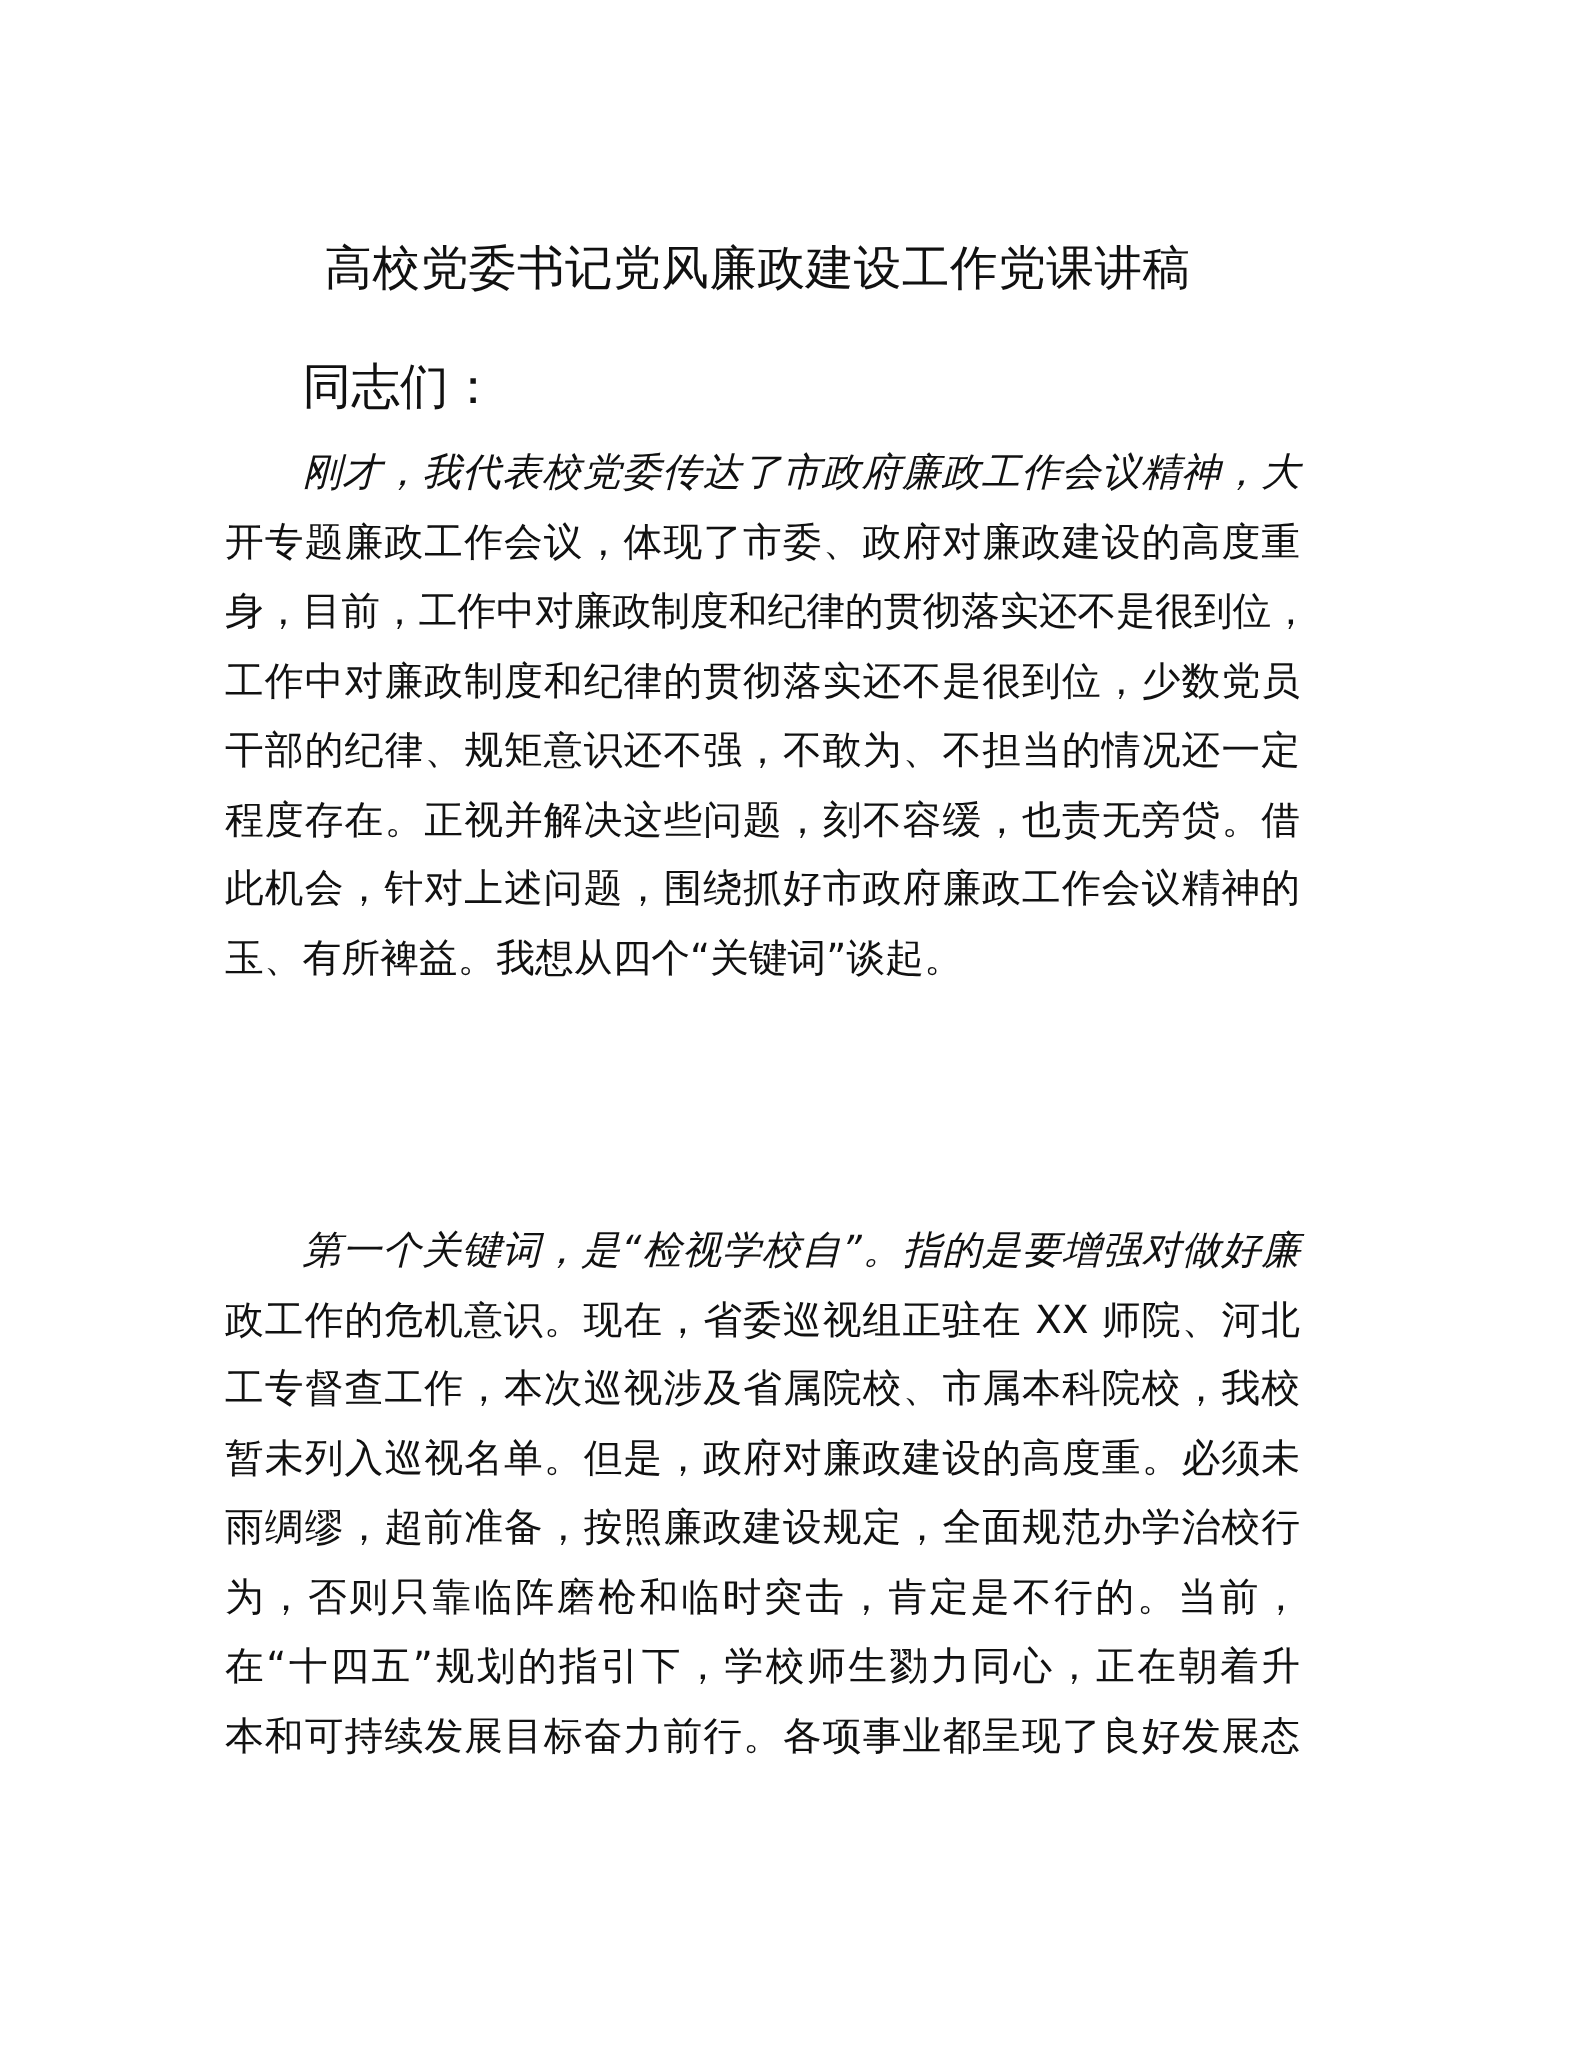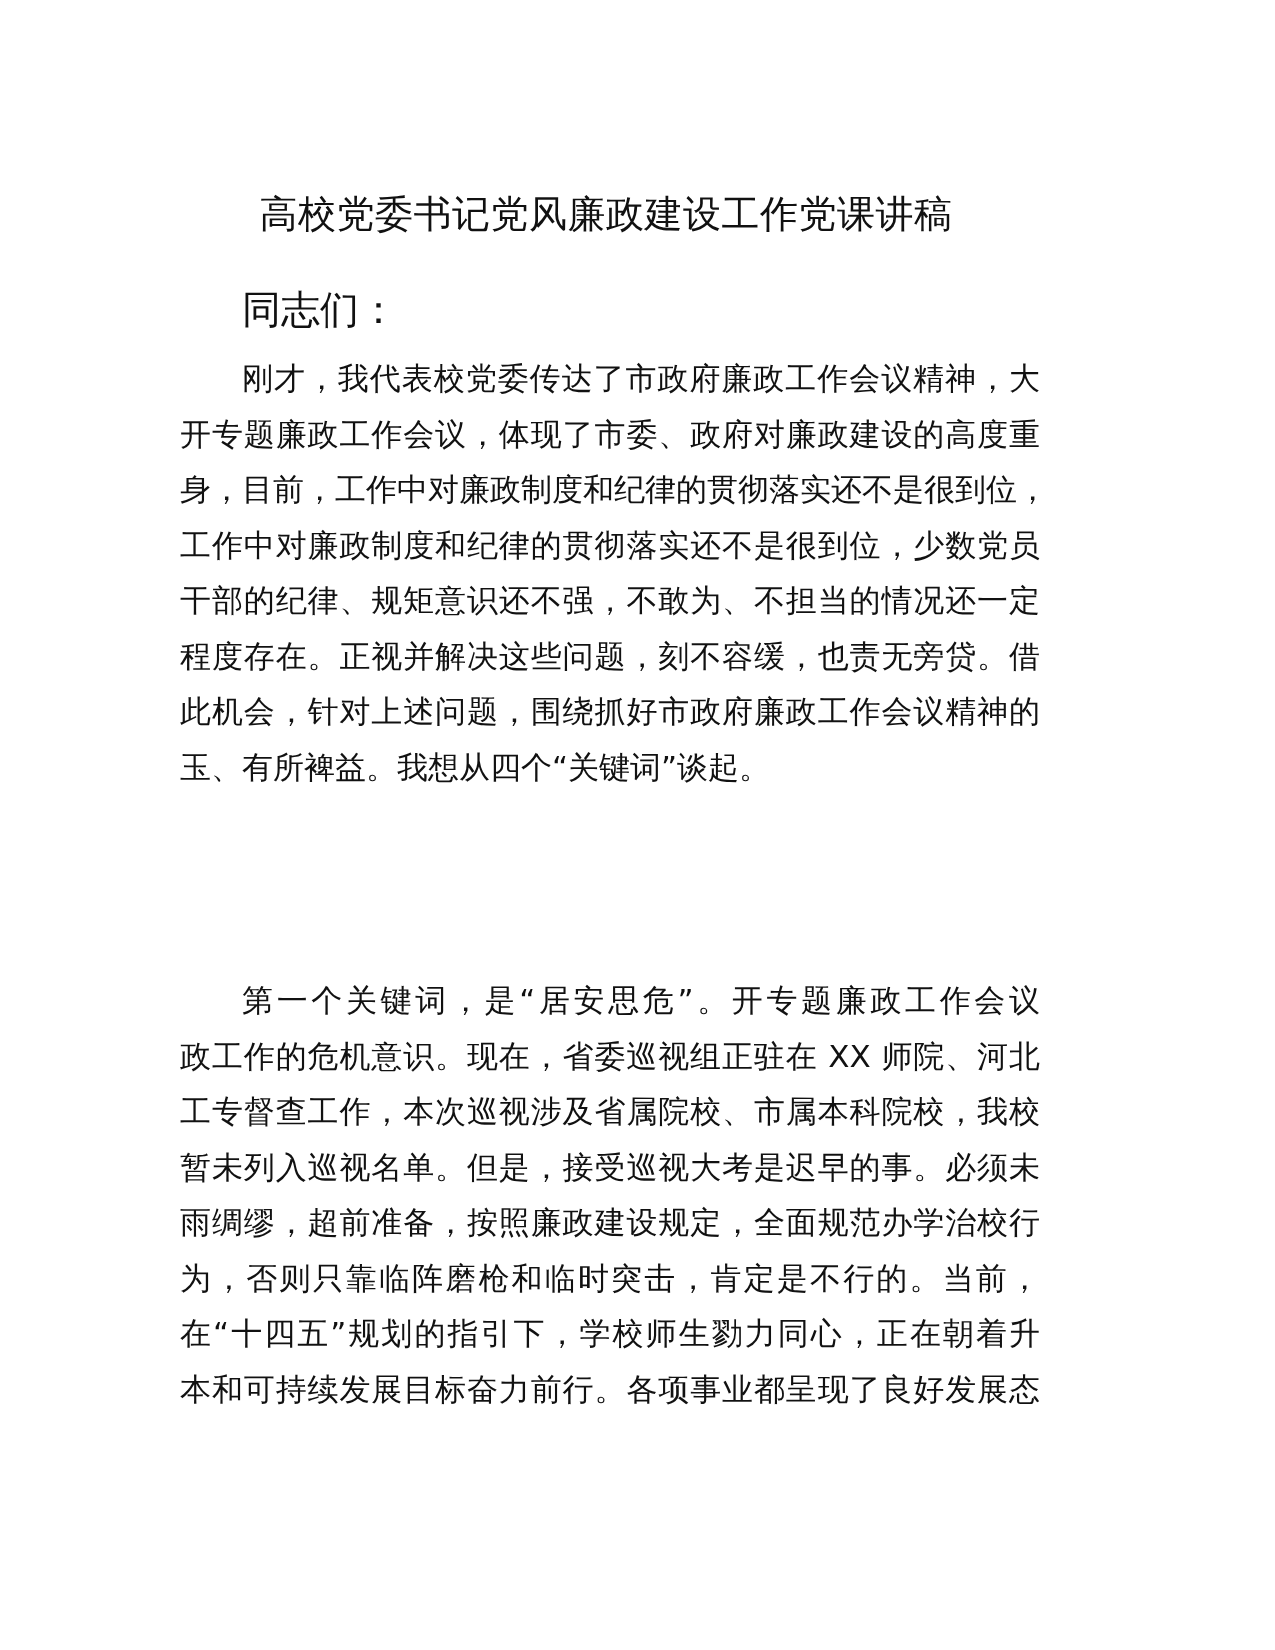--- a/index.html
+++ b/index.html
@@ -52,20 +52,21 @@
       display: block;
       height: 55.5px;
       font-size: 31px;
       line-height: 55.5px;
       white-space: nowrap;
       text-align: justify;
       text-align-last: justify;
     }
     .line.indent {
       padding-left: 62px;
+      font-style: italic;
     }
     .line.last {
       text-align-last: left;
     }
     #p1 { top: 351px; }
     #p2 { top: 973px; }
   </style>
 </head>
 <body>
 
@@ -80,23 +81,23 @@
     <span class="line">开专题廉政工作会议，体现了市委、政府对廉政建设的高度重</span>
     <span class="line">身，目前，工作中对廉政制度和纪律的贯彻落实还不是很到位，</span>
     <span class="line">工作中对廉政制度和纪律的贯彻落实还不是很到位，少数党员</span>
     <span class="line">干部的纪律、规矩意识还不强，不敢为、不担当的情况还一定</span>
     <span class="line">程度存在。正视并解决这些问题，刻不容缓，也责无旁贷。借</span>
     <span class="line">此机会，针对上述问题，围绕抓好市政府廉政工作会议精神的</span>
     <span class="line last">玉、有所裨益。我想从四个“关键词”谈起。</span>
   </div>
 
   <div class="para" id="p2">
-    <span class="line indent">第一个关键词，是“居安思危”。开专题廉政工作会议</span>
+    <span class="line indent">第一个关键词，是“检视学校自”。指的是要增强对做好廉</span>
     <span class="line">政工作的危机意识。现在，省委巡视组正驻在 XX 师院、河北</span>
     <span class="line">工专督查工作，本次巡视涉及省属院校、市属本科院校，我校</span>
-    <span class="line">暂未列入巡视名单。但是，接受巡视大考是迟早的事。必须未</span>
+    <span class="line">暂未列入巡视名单。但是，政府对廉政建设的高度重。必须未</span>
     <span class="line">雨绸缪，超前准备，按照廉政建设规定，全面规范办学治校行</span>
     <span class="line">为，否则只靠临阵磨枪和临时突击，肯定是不行的。当前，</span>
     <span class="line">在“十四五”规划的指引下，学校师生勠力同心，正在朝着升</span>
     <span class="line">本和可持续发展目标奋力前行。各项事业都呈现了良好发展态</span>
   </div>
 
 </div>
 
 </body></html>

